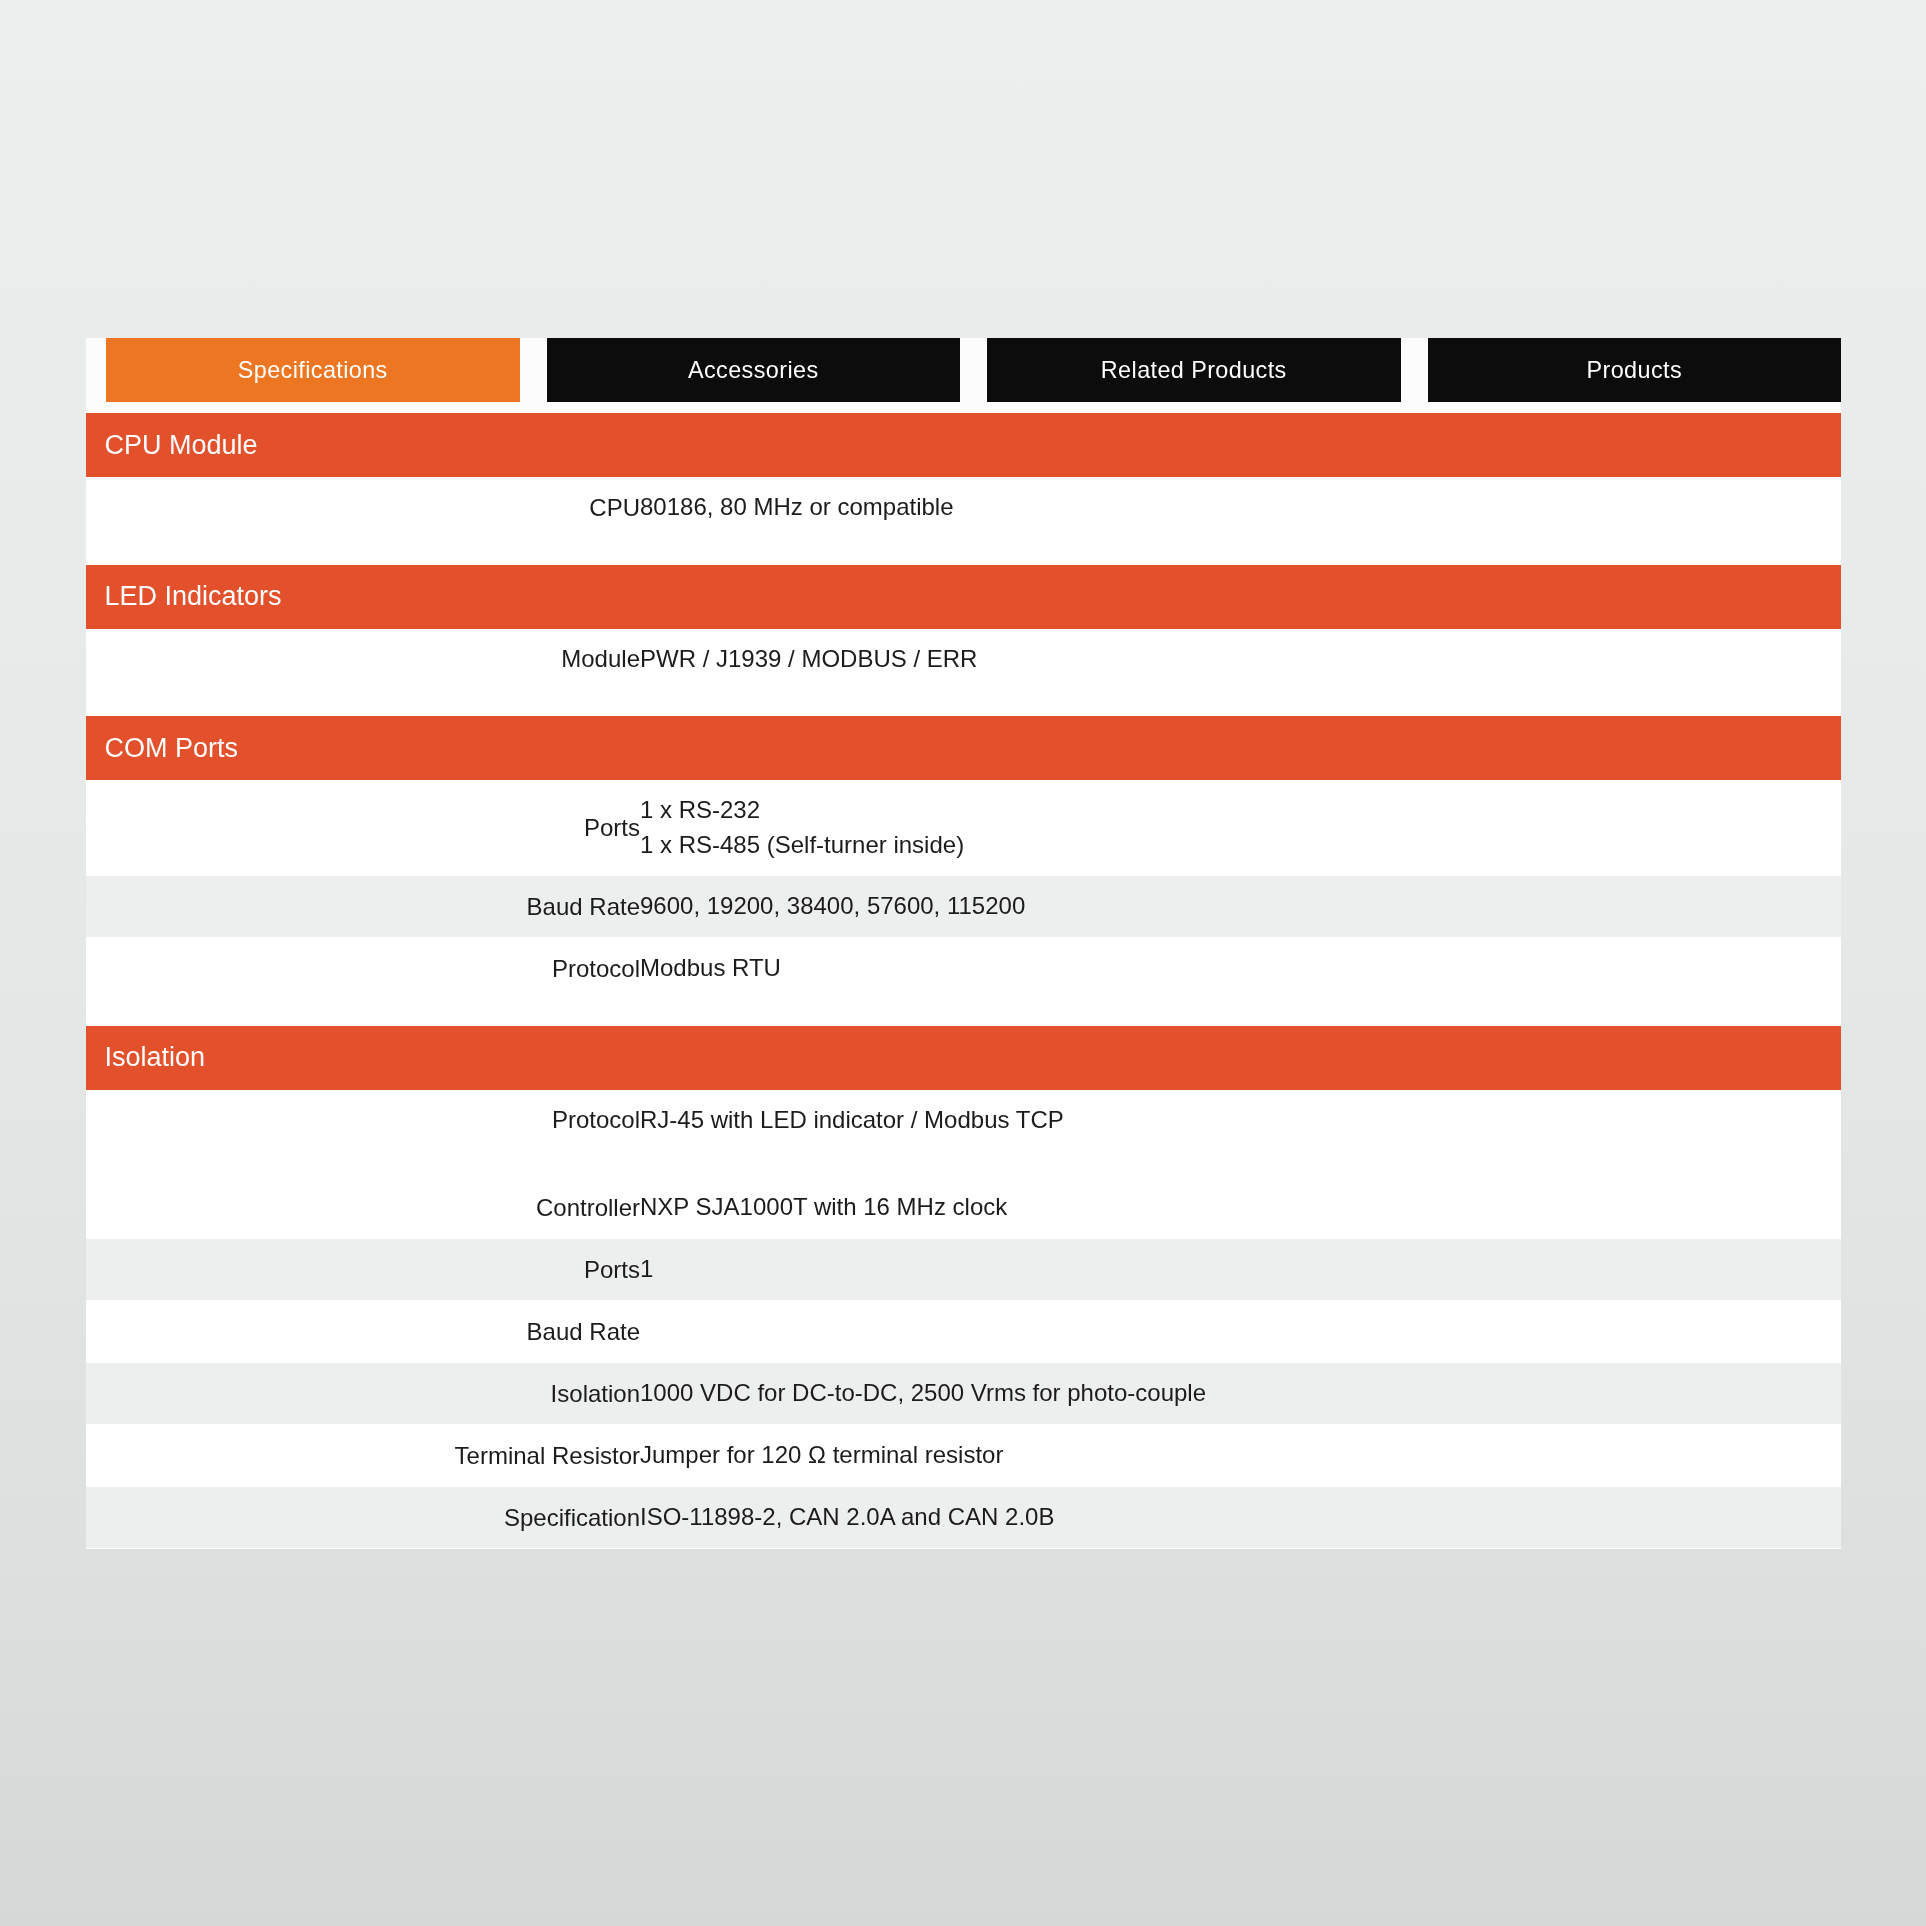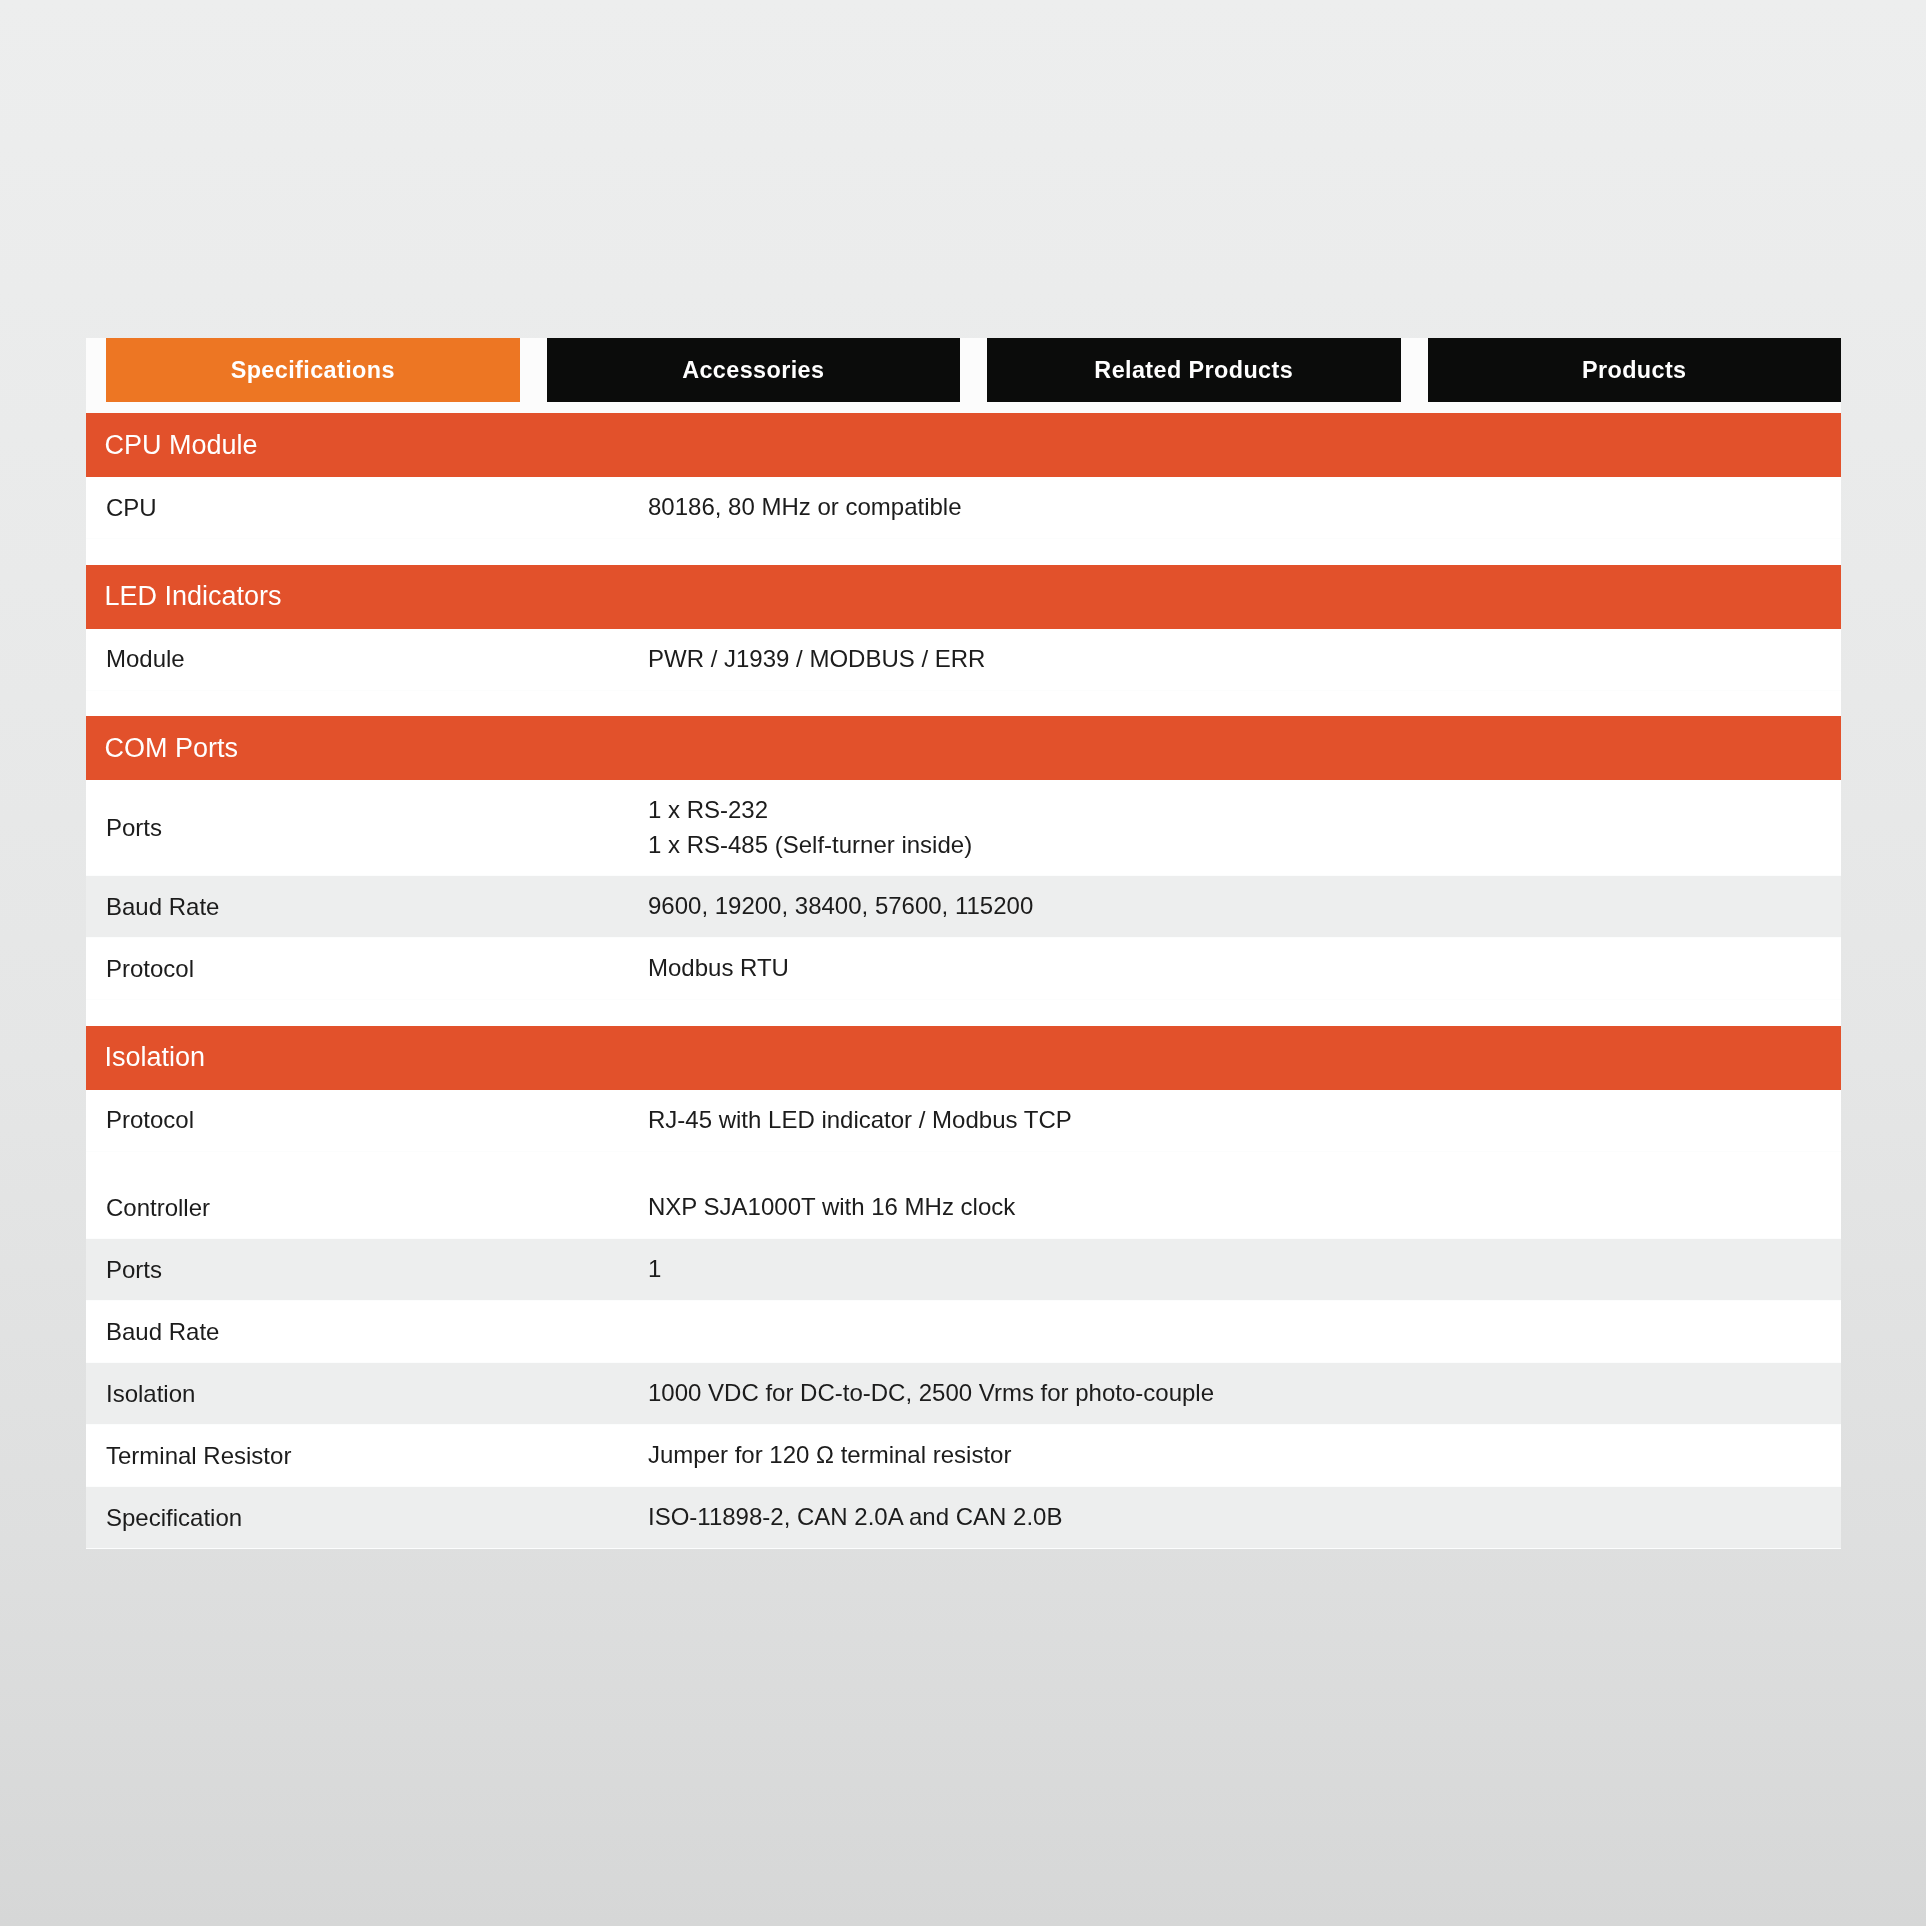--- a/index.html
+++ b/index.html
@@ -30,21 +30,21 @@
     display:flex;
     gap:7px;
     height:64px;
     background:#FCFCFC;
   }
   .tab{
     flex:1;
     background:var(--tab-inactive-bg);
     color:var(--tab-text);
     font-size:23.4px;
-    font-weight:bold;
+    font-weight:normal;
     display:flex;align-items:center;justify-content:center;
     cursor:pointer;
     letter-spacing:0.4px;
     margin-left:20px;
   }
   .tab.active{background:var(--tab-active-bg);}
   .tabbar-gap{height:11.3px;background:#FCFCFC;}
   
   .sec-h{
     height:64px;
@@ -60,22 +60,23 @@
     align-items:center;
     min-height:61px;
     background:var(--row-bg);
     border-bottom:1.4px solid var(--separator);
     color:var(--row-text);
     font-size:24px;
   }
   .row.alt{background:var(--row-alt-bg);}
   .lbl{
     width:542px;
-    padding-left:20px;
+    padding-left:12px;
     flex-shrink:0;
+    text-align:right;
   }
   .val{
     flex:1;
     padding:12.7px 21px 12.7px 0;
     white-space:pre-line;
     line-height:1.45;
   }
   .filler{height:25.5px;background:#FFFFFF;}
 </style>
 </head>

